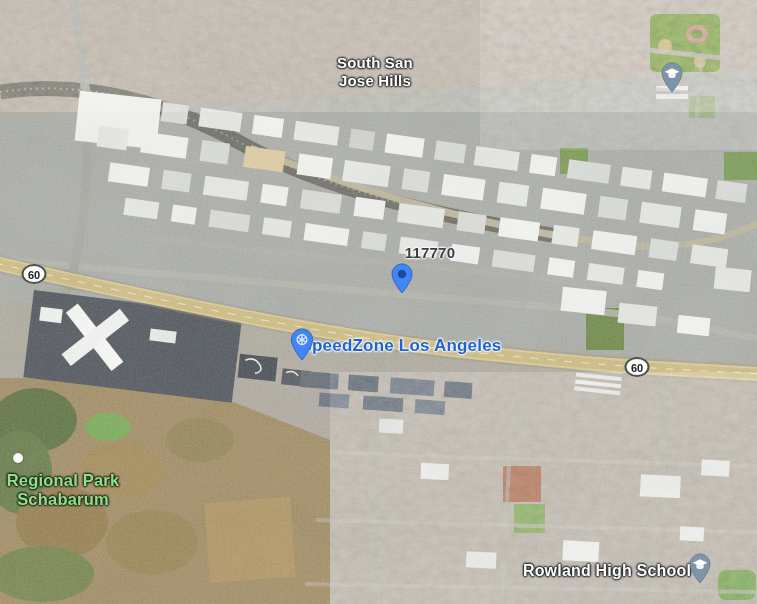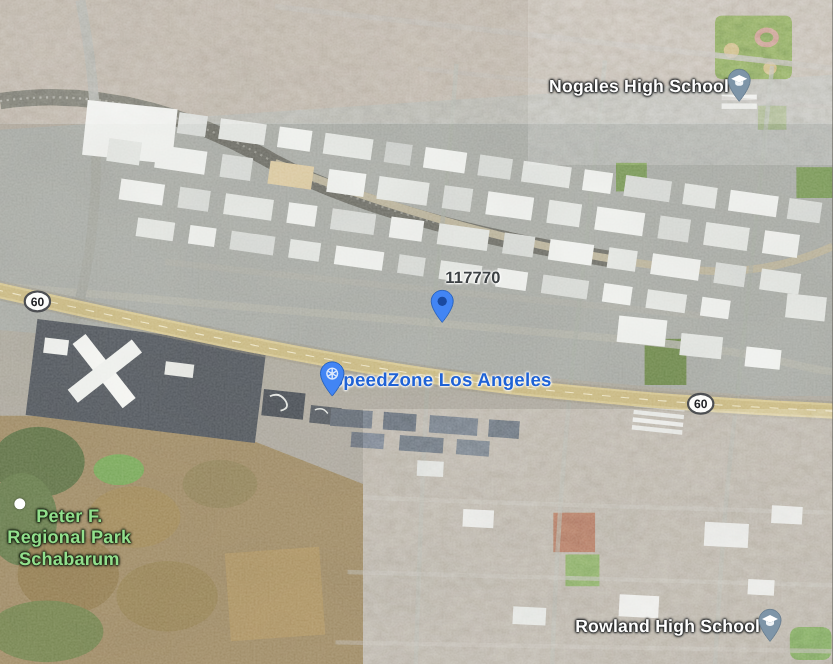--- a/index.html
+++ b/index.html
@@ -231,29 +231,31 @@
     <path d="M-5,263 C150,298 330,338 480,353 S650,368 762,374" fill="none" stroke="#c4b277" stroke-width="10"></path>
     <path d="M-5,263 C150,298 330,338 480,353 S650,368 762,374" fill="none" stroke="#f5eecf" stroke-width="1" stroke-dasharray="8 9" opacity="0.8"></path>
 
     <rect x="0" y="0" width="757" height="112" filter="url(#houses)" style="mix-blend-mode:overlay" opacity="0.30"></rect>
     <rect x="330" y="372" width="427" height="232" filter="url(#houses)" style="mix-blend-mode:overlay" opacity="0.30"></rect>
     <rect x="480" y="0" width="277" height="150" filter="url(#houses)" style="mix-blend-mode:overlay" opacity="0.22"></rect>
     <rect x="0" y="0" width="757" height="604" filter="url(#blotch)" style="mix-blend-mode:multiply" opacity="0.26"></rect>
     <rect x="0" y="0" width="757" height="604" filter="url(#grain)" style="mix-blend-mode:soft-light" opacity="0.55"></rect>
   </svg>
 
-
-  <div class="lbl lbl-white" style="left:581px;top:80px;font-size:16px;">Nogales High School</div>
+  <div class="lbl lbl-white" style="left:375px;top:72px;font-size:15px;">
+    <div>South San</div>
+    <div>Jose Hills</div>
+  </div>
+
 
   <div class="lbl lbl-dark" style="left:430px;top:253px;">117770</div>
 
   <div class="lbl lbl-blue" style="left:401px;top:346px;">SpeedZone Los Angeles</div>
 
   <div class="lbl lbl-green" style="left:63px;top:490px;">
-    <div>Peter F.</div>
     <div>Regional Park</div>
     <div>Schabarum</div>
   </div>
 
   <div class="lbl lbl-white" style="left:607px;top:571px;font-size:16px;">Rowland High School</div>
 
   <div class="shield" style="left:34px;top:274px;">60</div>
   <div class="shield" style="left:637px;top:367px;">60</div>
 
   <svg class="pin" style="left:672px;top:93px;" width="22" height="31" viewBox="0 0 24 34">

